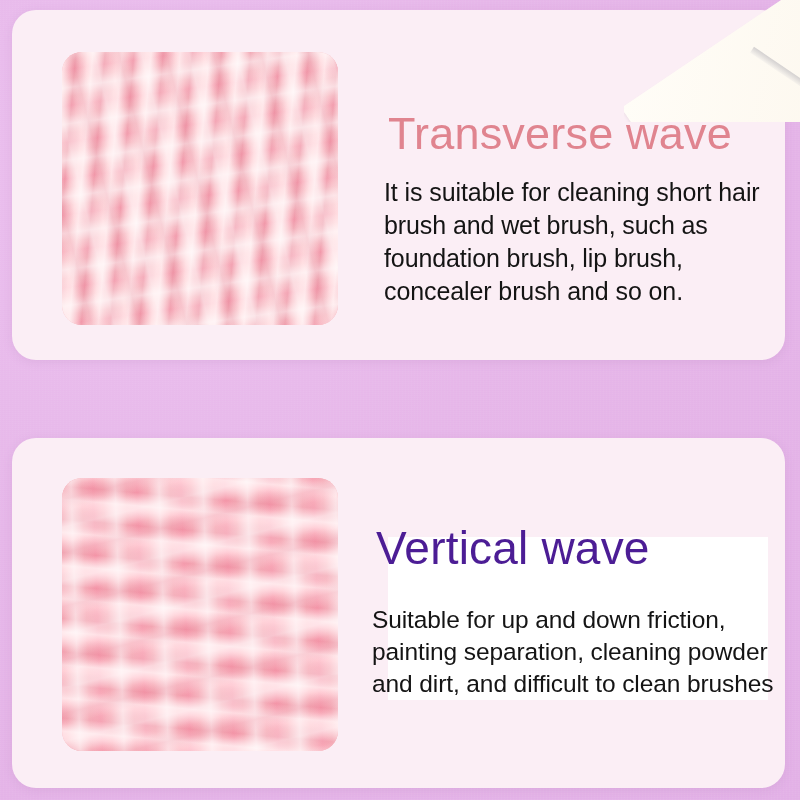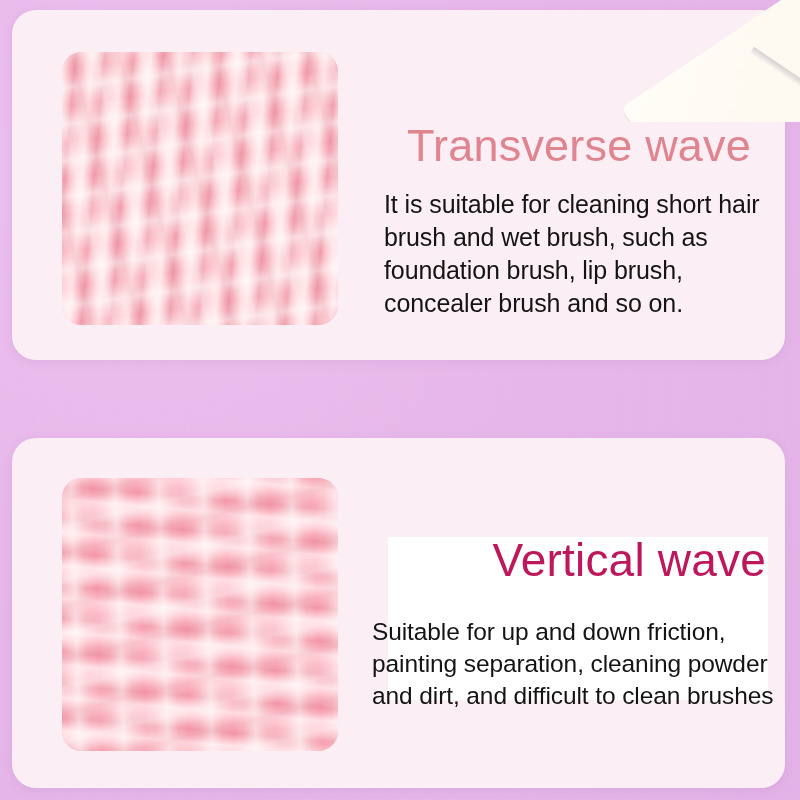--- a/index.html
+++ b/index.html
@@ -133,34 +133,33 @@
   
   .text-block {
     position: absolute;
     left: 372px;
     right: 18px;
   }
   #text-top    { top: 96px; }
   #text-bottom { top: 520px; }
 
   .heading {
-    margin: 16px;
+    margin: 4px;
     font-weight: 400;
     letter-spacing: .2px;
     line-height: 1.08;
     white-space: nowrap;
-    text-align: right;
   }
   #heading-transverse {
     font-size: 45px;
     color: #e0848f;
   }
   #heading-vertical {
     font-size: 46px;
-    color: #be185d;
+    color: #4c1d95;
     position: relative;
     z-index: 2;
   }
 
   .body-text {
     margin: 4px 0 0 0;
     font-size: 25px;
     line-height: 33px;
     color: #141414;
     letter-spacing: -.1px;

